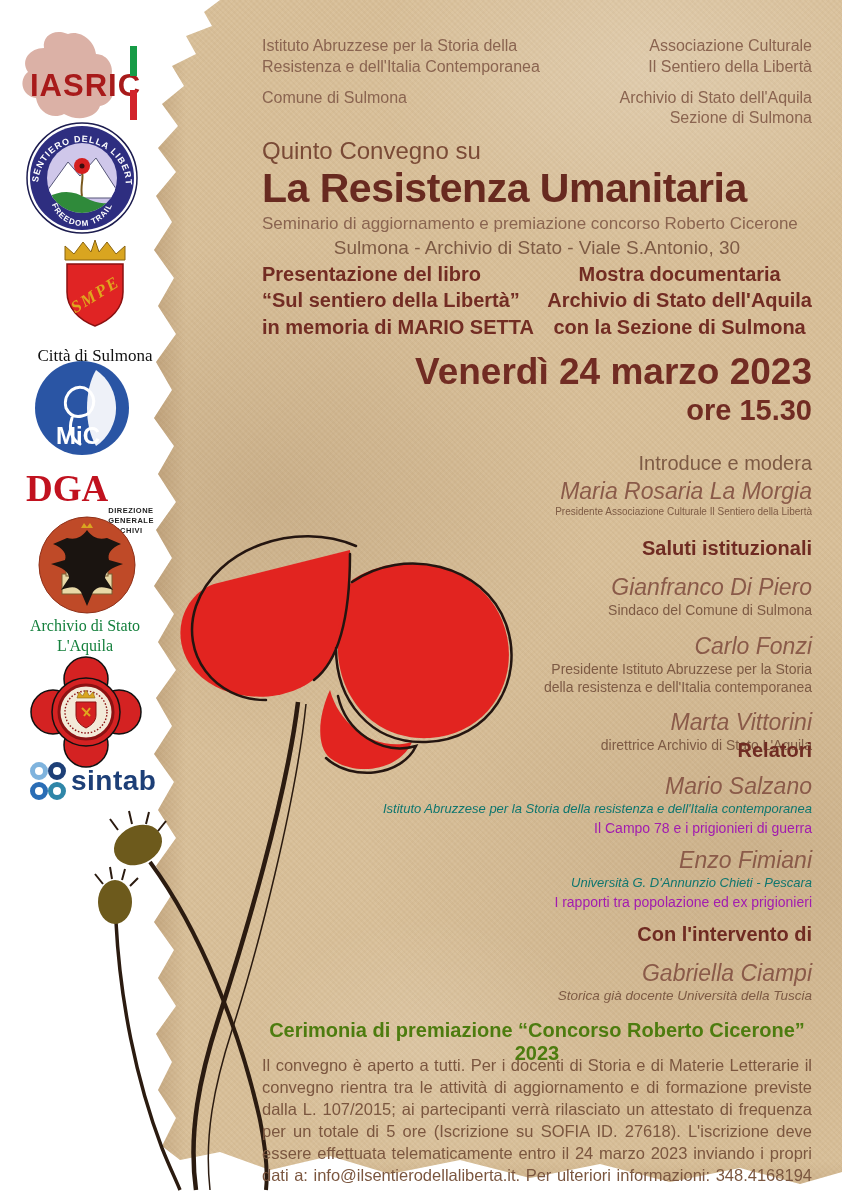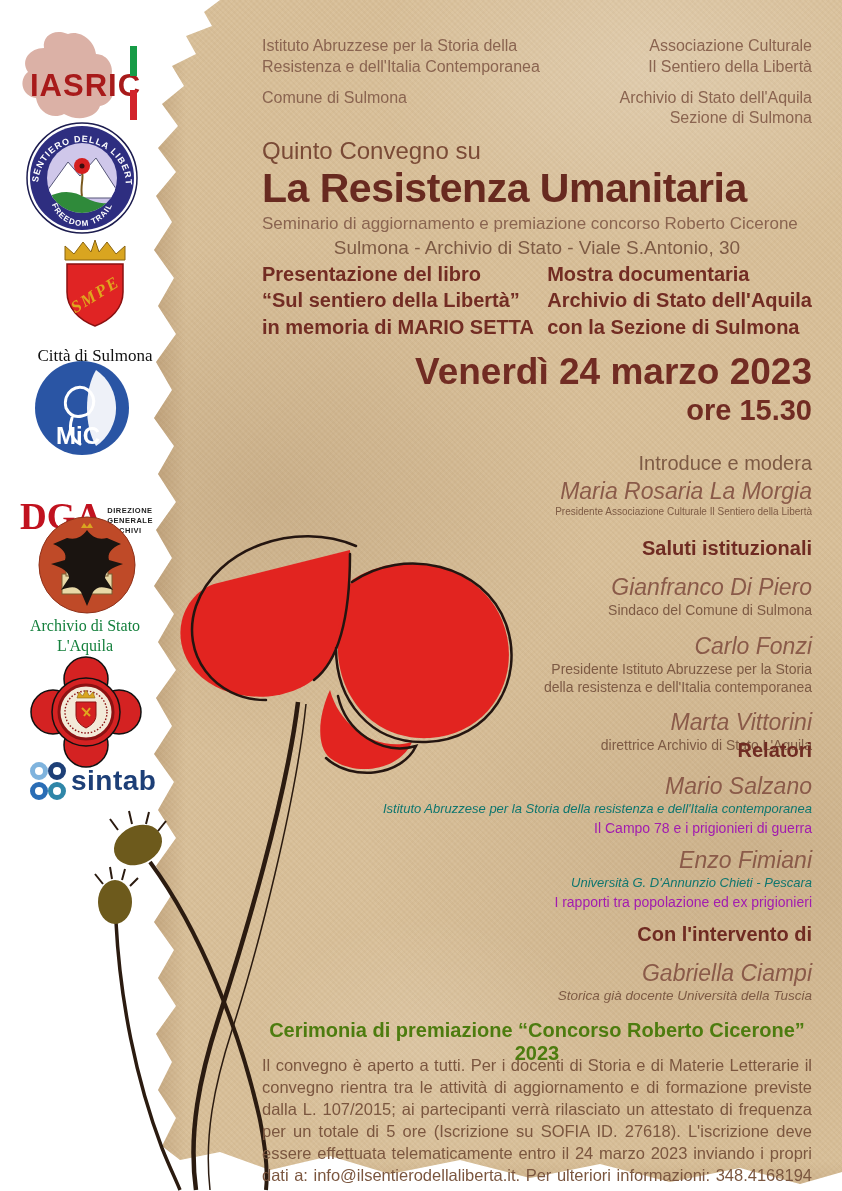--- a/index.html
+++ b/index.html
@@ -36,21 +36,21 @@
   .iasric{left:6px;top:28px;width:152px;height:96px;}
   .iasric-text{position:absolute;left:24px;top:40px;font-size:31px;font-weight:bold;
     color:#a81a1a;letter-spacing:1px;}
   .flagbar{position:absolute;width:7px;height:30px;}
   .flag-green{left:124px;top:18px;background:#169b46;}
   .flag-red{left:124px;top:62px;background:#d2232a;}
   .sentiero{left:26px;top:122px;width:112px;height:112px;}
   .sulmona{left:20px;top:236px;width:150px;text-align:center;}
   .sulmona-caption{margin-top:8px;font-family:"Liberation Serif",serif;font-size:17px;color:#111;}
   .mic{left:34px;top:360px;width:96px;height:96px;}
-  .dga{left:20px;top:470px;width:132px;display:flex;align-items:flex-end;gap:5px;}
+  .dga{left:26px;top:470px;width:132px;display:flex;align-items:flex-start;}
   .dga-text{font-family:"Liberation Serif",serif;font-size:37px;font-weight:bold;color:#c1121f;line-height:1;}
   .dga-caption{display:flex;flex-direction:column;gap:1px;margin-top:36px;}
   .dga-caption span{font-size:7.5px;font-weight:bold;color:#222;letter-spacing:.5px;}
   .asaq{left:38px;top:516px;width:98px;height:98px;}
   .asaq-caption{left:5px;top:616px;width:160px;text-align:center;
     font-family:"Liberation Serif",serif;font-size:16px;color:#15803d;line-height:1.25;}
   .seal{left:30px;top:656px;width:112px;height:112px;}
   .sintab{left:30px;top:762px;display:flex;align-items:center;gap:7px;}
   .sintab-dots{display:grid;grid-template-columns:16px 16px;grid-gap:2px;}
   .sdot{width:8px;height:8px;border-radius:50%;}
@@ -69,21 +69,21 @@
   .orgs .gap{height:10px;}
   .kickerline{font-size:24px;color:#7a4a36;}
   .titleblock{top:137px;}
   .bigtitle{font-size:41px;font-weight:bold;color:#682a20;line-height:1.04;margin-top:2px;letter-spacing:-.5px;}
   .subtitle{font-size:17px;color:#8a6450;margin-top:4px;}
   .venue{font-size:19px;color:#7d5a44;margin-top:3px;text-align:center;}
 
   .features{top:261px;display:flex;}
   .feat{font-size:20px;font-weight:bold;color:#722c23;line-height:1.32;white-space:nowrap;}
   .feat.book{width:295px;}
-  .feat.exhibit{flex:1;}
+  .feat.exhibit{flex:1;text-align:center;}
 
   .datetime{top:352px;}
   .date{font-size:37px;font-weight:bold;color:#712c23;line-height:1.1;}
   .time{font-size:29px;font-weight:bold;color:#712c23;line-height:1.1;margin-top:2px;}
 
   .moderator{top:452px;}
   .label{font-size:20px;color:#7d5a44;}
   .pname{font-size:23px;font-style:italic;color:#8a5a49;margin-top:3px;}
   .prole{font-size:10px;color:#7d5a44;margin-top:1px;line-height:1.2;}
 

